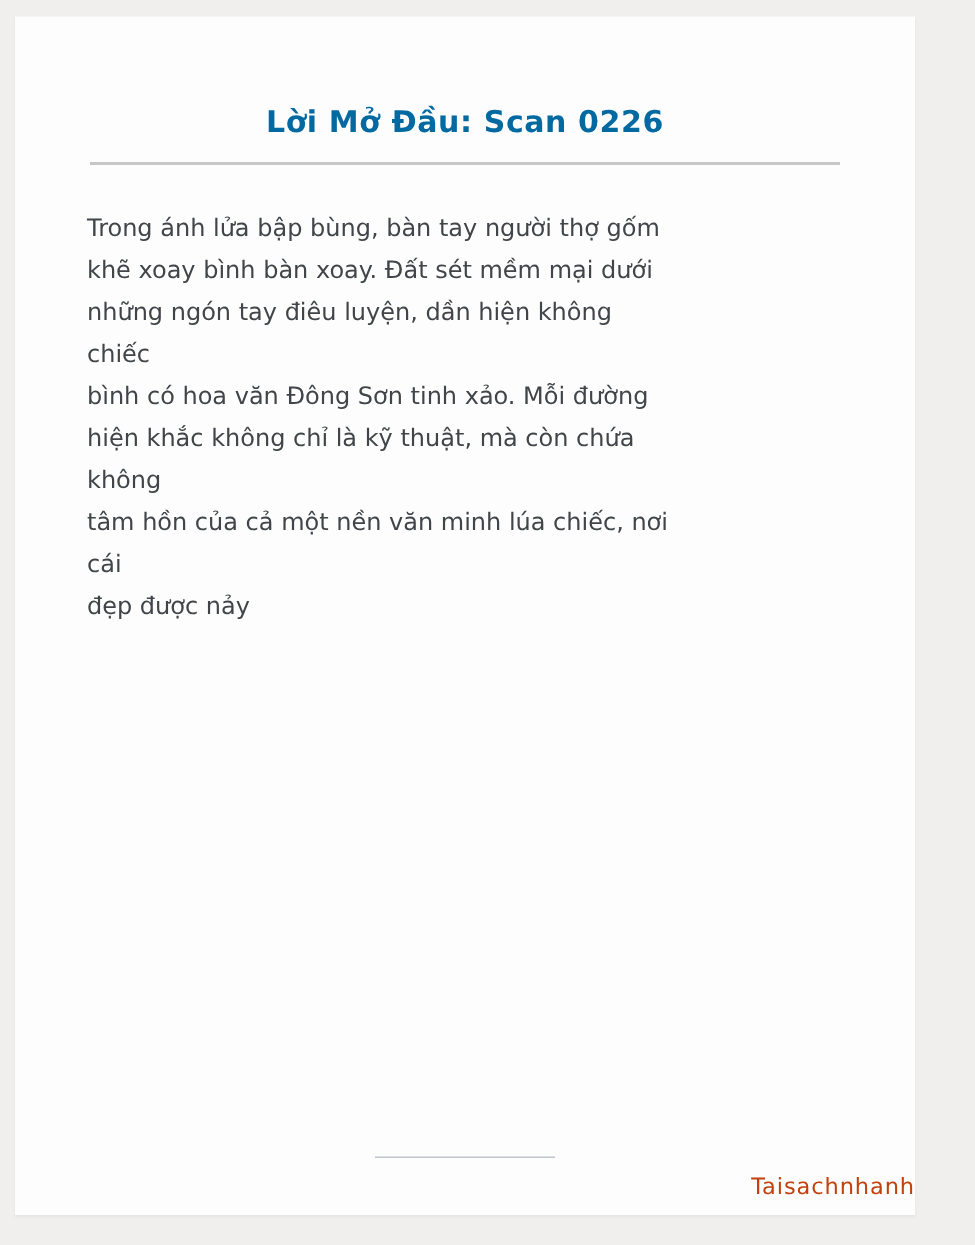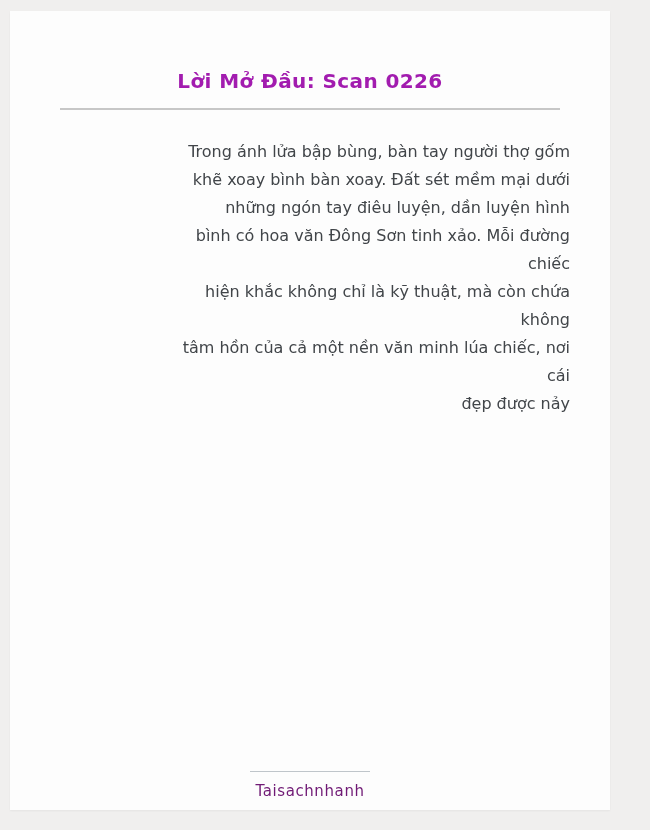--- a/index.html
+++ b/index.html
@@ -26,21 +26,21 @@
   .title {
     position: absolute;
     top: 58px;
     left: 0;
     width: 100%;
     margin: 0;
     text-align: center;
     font-size: 20px;
     line-height: 24px;
     font-weight: 600;
-    color: #a21caf;
+    color: #0369a1;
     letter-spacing: 0.4px;
   }
   .title-rule {
     position: absolute;
     top: 97px;
     left: 50px;
     width: 500px;
     height: 2px;
     background: #c7c7c7;
   }
@@ -49,58 +49,57 @@
     top: 127px;
     left: 48px;
     right: 40px;
     font-size: 16px;
     line-height: 28px;
     color: #414549;
   }
   .body-text p {
     margin: 0;
     white-space: nowrap;
-    text-align: right;
   }
   .footer-rule {
     position: absolute;
     top: 760px;
     left: 240px;
     width: 120px;
     height: 1px;
     background: #bfc5ca;
   }
   .footer-text {
     position: absolute;
     top: 769px;
     left: 0;
     width: 100%;
-    text-align: center;
+    text-align: right;
     font-size: 15px;
     line-height: 22px;
-    color: #701a75;
+    color: #c2410c;
     letter-spacing: 0.6px;
   }
 </style>
 </head>
 <body>
 
 <div class="canvas">
   <div class="page">
 
     <h1 class="title">Lời Mở Đầu: Scan 0226</h1>
 
     <div class="title-rule"></div>
 
     <div class="body-text">
       <p>Trong ánh lửa bập bùng, bàn tay người thợ gốm</p>
       <p>khẽ xoay bình bàn xoay. Đất sét mềm mại dưới</p>
-      <p>những ngón tay điêu luyện, dần luyện hình</p>
+      <p>những ngón tay điêu luyện, dần hiện không</p>
+      <p>chiếc</p>
       <p>bình có hoa văn Đông Sơn tinh xảo. Mỗi đường</p>
-      <p>chiếc</p>
       <p>hiện khắc không chỉ là kỹ thuật, mà còn chứa</p>
       <p>không</p>
       <p>tâm hồn của cả một nền văn minh lúa chiếc, nơi</p>
       <p>cái</p>
       <p>đẹp được nảy</p>
     </div>
 
     <div class="footer-rule"></div>
 
     <div class="footer-text">Taisachnhanh</div>

